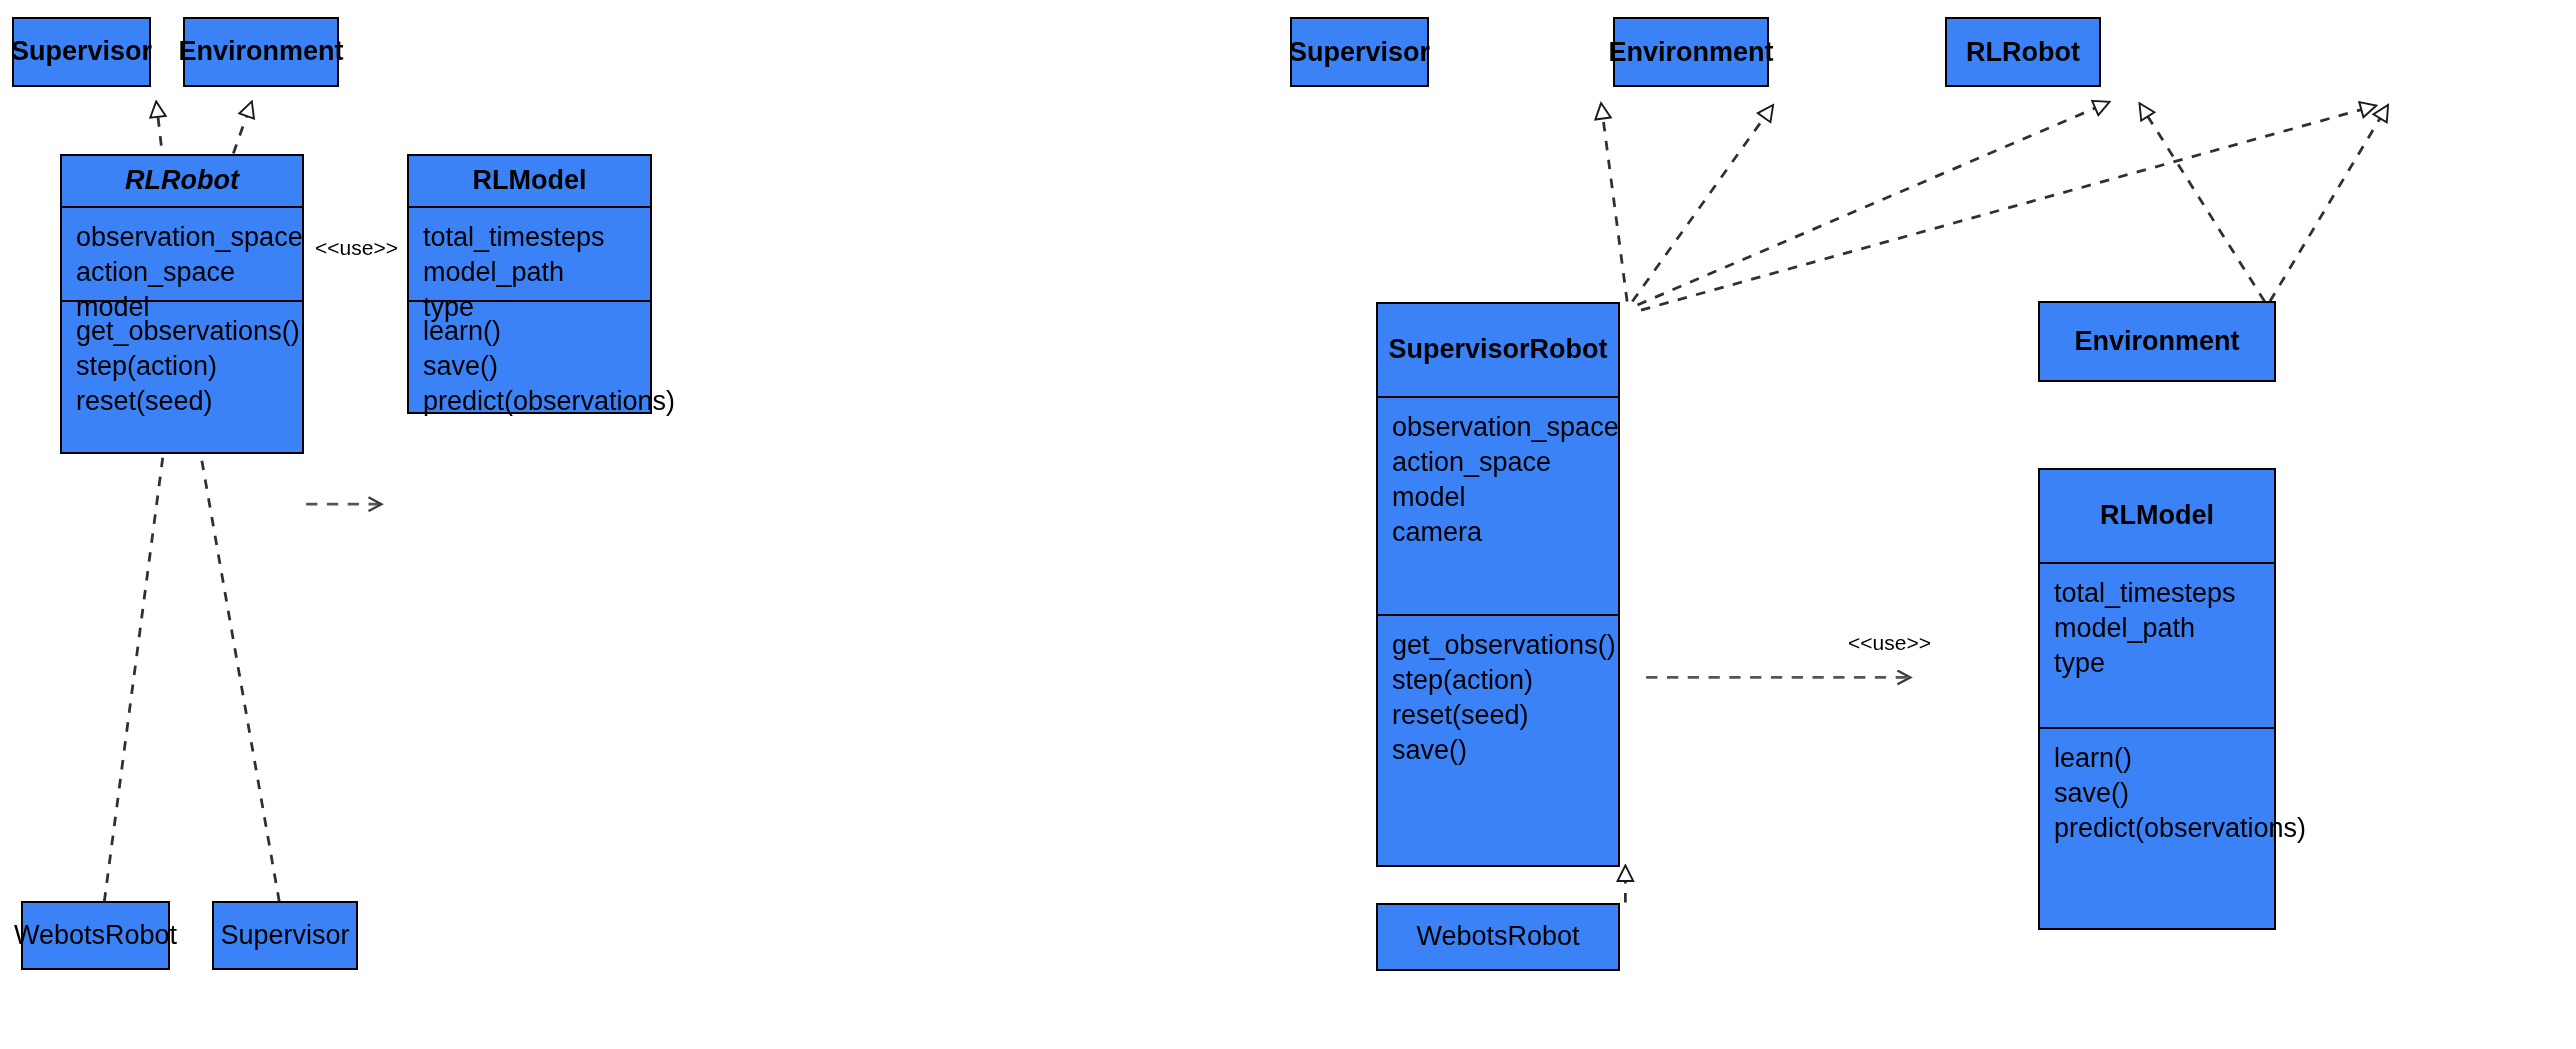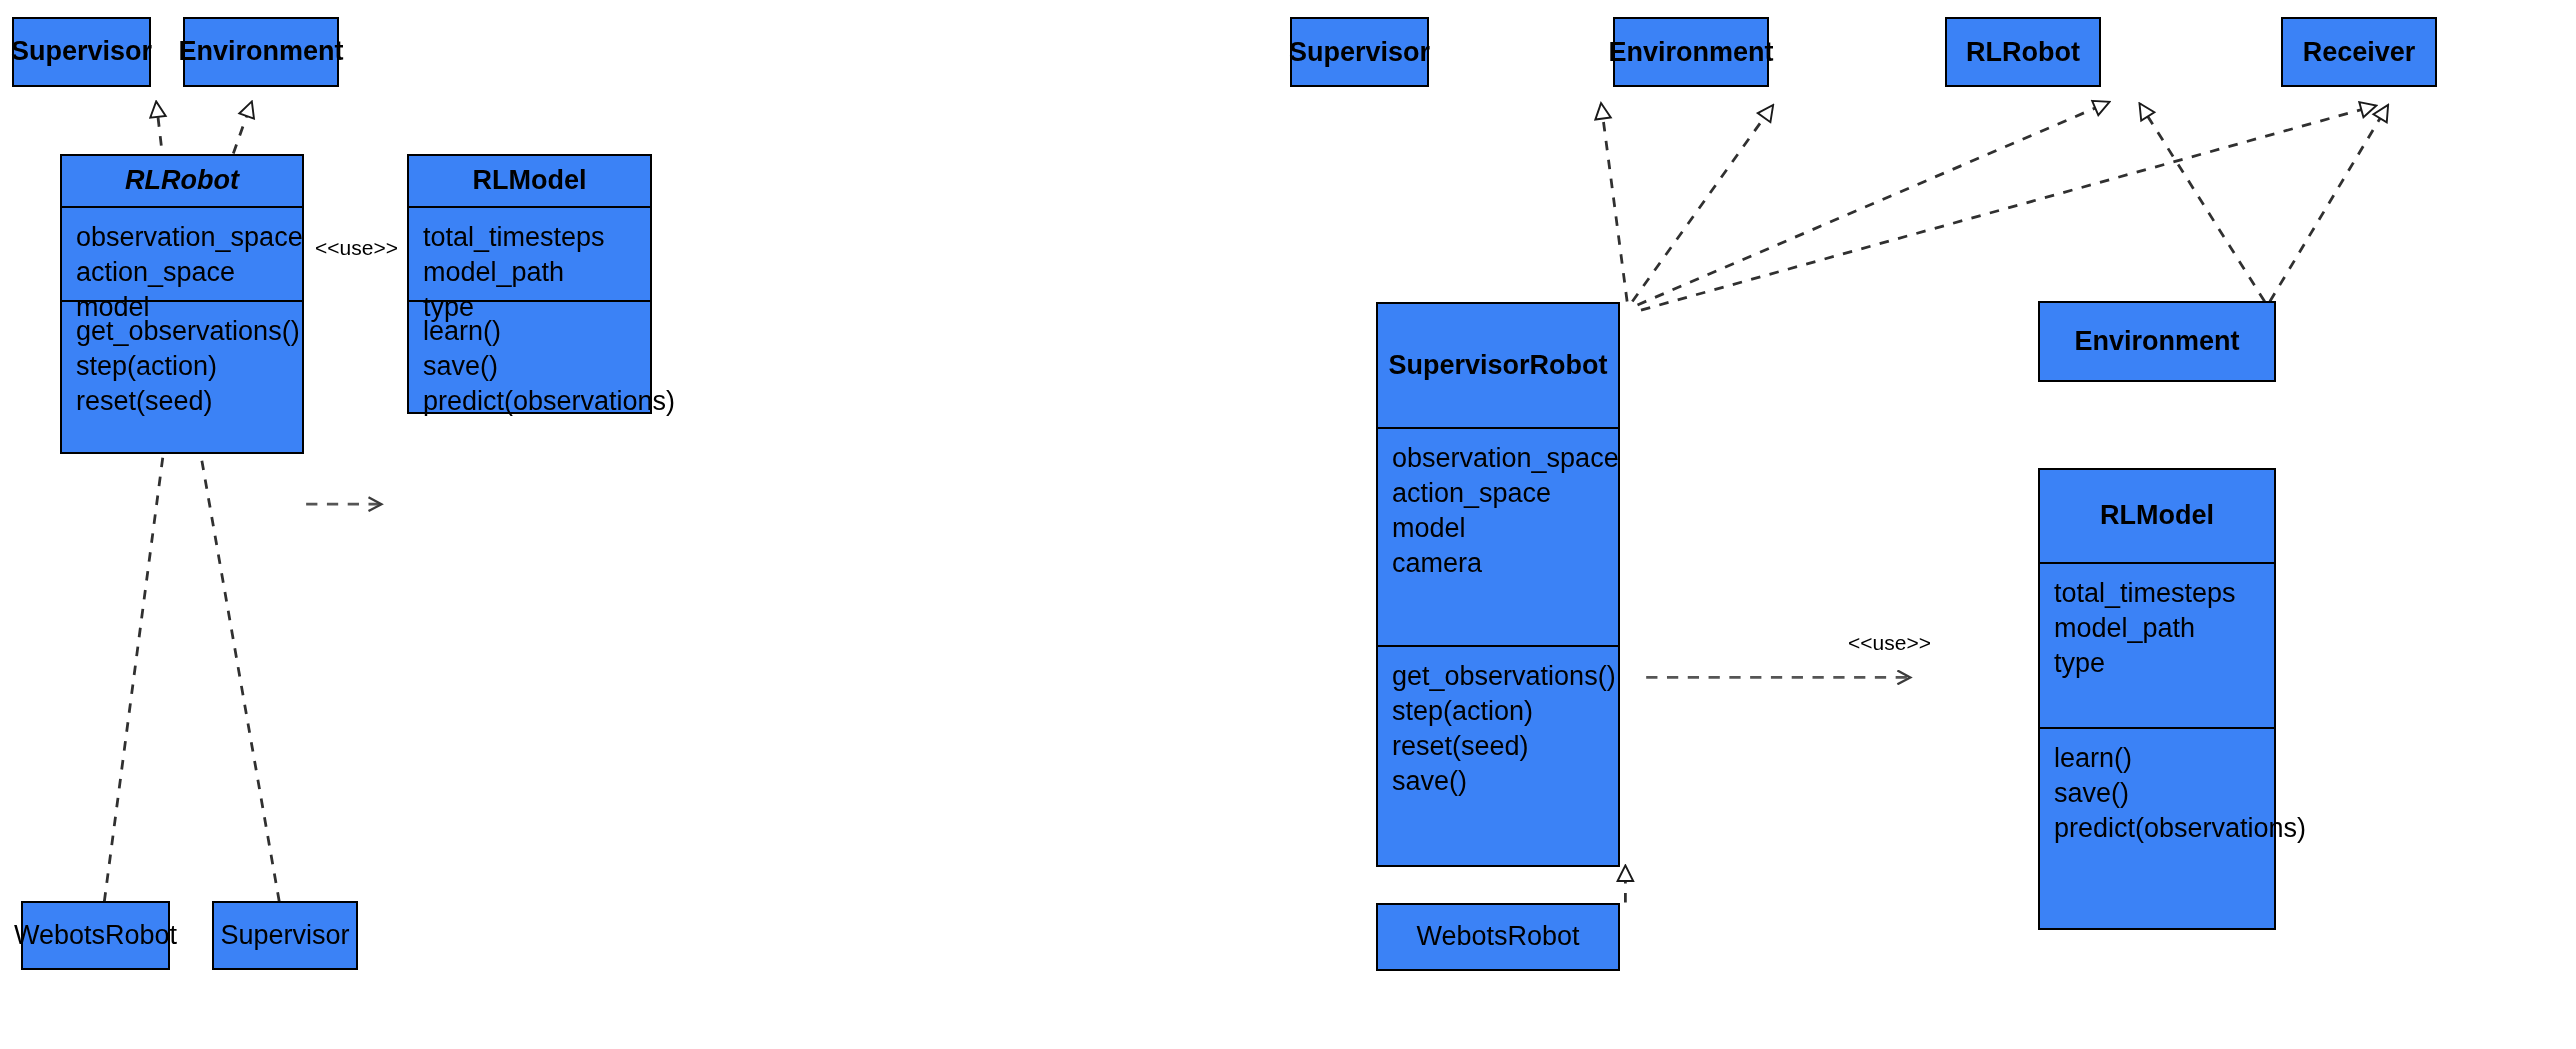--- a/index.html
+++ b/index.html
@@ -114,26 +114,23 @@
   </div>
 
   <div class="uml-box simple" style="left:1613px;top:17.3px;width:156px;height:70px;">
     <div class="uml-title">Environment</div>
   </div>
 
   <div class="uml-box simple" style="left:1945px;top:17.3px;width:156px;height:70px;">
     <div class="uml-title">RLRobot</div>
   </div>
 
-  <div class="uml-box simple" style="left:2281px;top:17.3px;width:156px;height:70px;">
-    <div class="uml-title">Receiver</div>
-  </div>
 
   <div class="uml-box" style="left:1376px;top:302px;width:244px;height:565px;">
-    <div class="uml-title" style="height:123px;">SupervisorRobot</div>
+    <div class="uml-title" style="height:92px;">SupervisorRobot</div>
     <div class="uml-compart" style="height:218px;">
       <div class="mem">observation_space</div>
       <div class="mem">action_space</div>
       <div class="mem">model</div>
       <div class="mem">camera</div>
     </div>
     <div class="uml-compart" style="height:244px;">
       <div class="mem">get_observations()</div>
       <div class="mem">step(action)</div>
       <div class="mem">reset(seed)</div>

